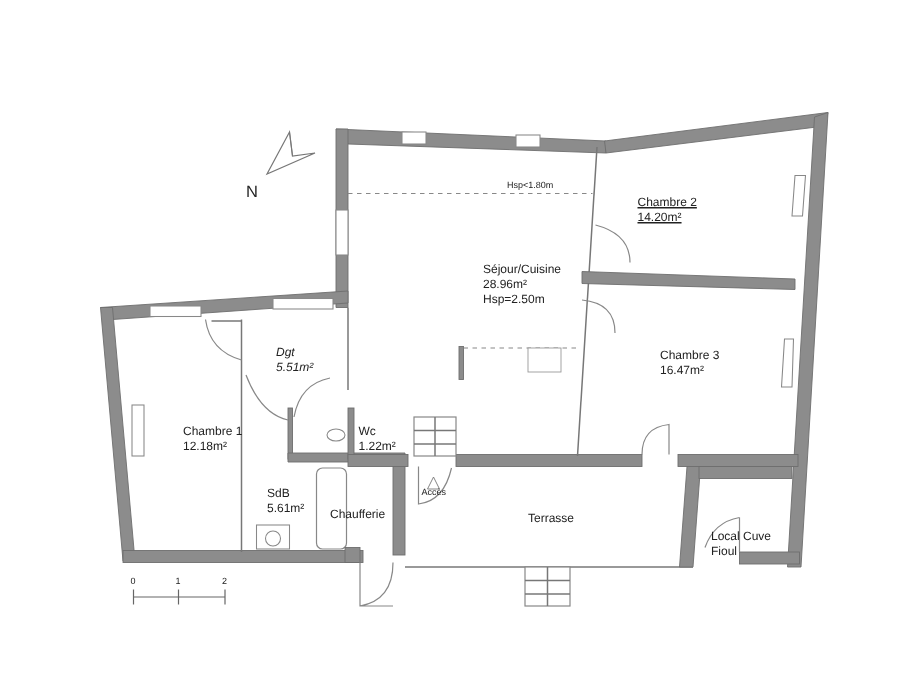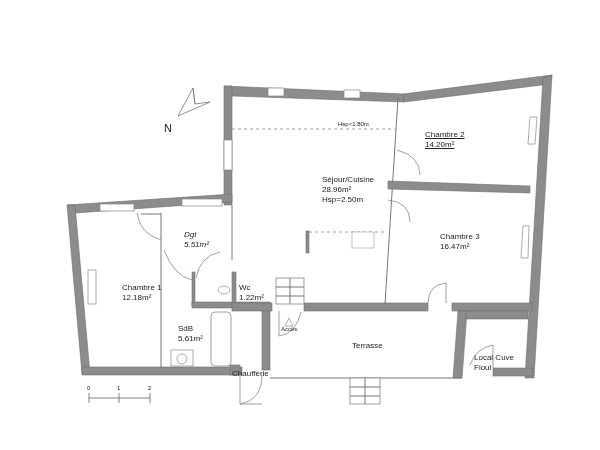--- a/index.html
+++ b/index.html
@@ -140,21 +140,21 @@
   <div>12.18m²</div>
 </div>
 <div class="lbl" style="left:197px;top:283px;margin-left:42px;">
   <div>Wc</div>
   <div>1.22m²</div>
 </div>
 <div class="lbl" style="left:178px;top:324px;">
   <div>SdB</div>
   <div>5.61m²</div>
 </div>
-<div class="lbl" style="left:232px;top:338px;margin-top:31px;">Chaufferie</div>
+<div class="lbl" style="left:220px;top:338px;">Chaufferie</div>
 <div class="lbl" style="left:352px;top:341px;">Terrasse</div>
 <div class="lbl" style="left:474px;top:325px;margin-top:28px;">
   <div>Local Cuve</div>
   <div>Fioul</div>
 </div>
 <div class="lbl small" style="left:281px;top:326px;">Accès</div>
 
 <div class="lbl small" style="left:87px;top:385px;">0</div>
 <div class="lbl small" style="left:117px;top:385px;">1</div>
 <div class="lbl small" style="left:148px;top:385px;">2</div>

